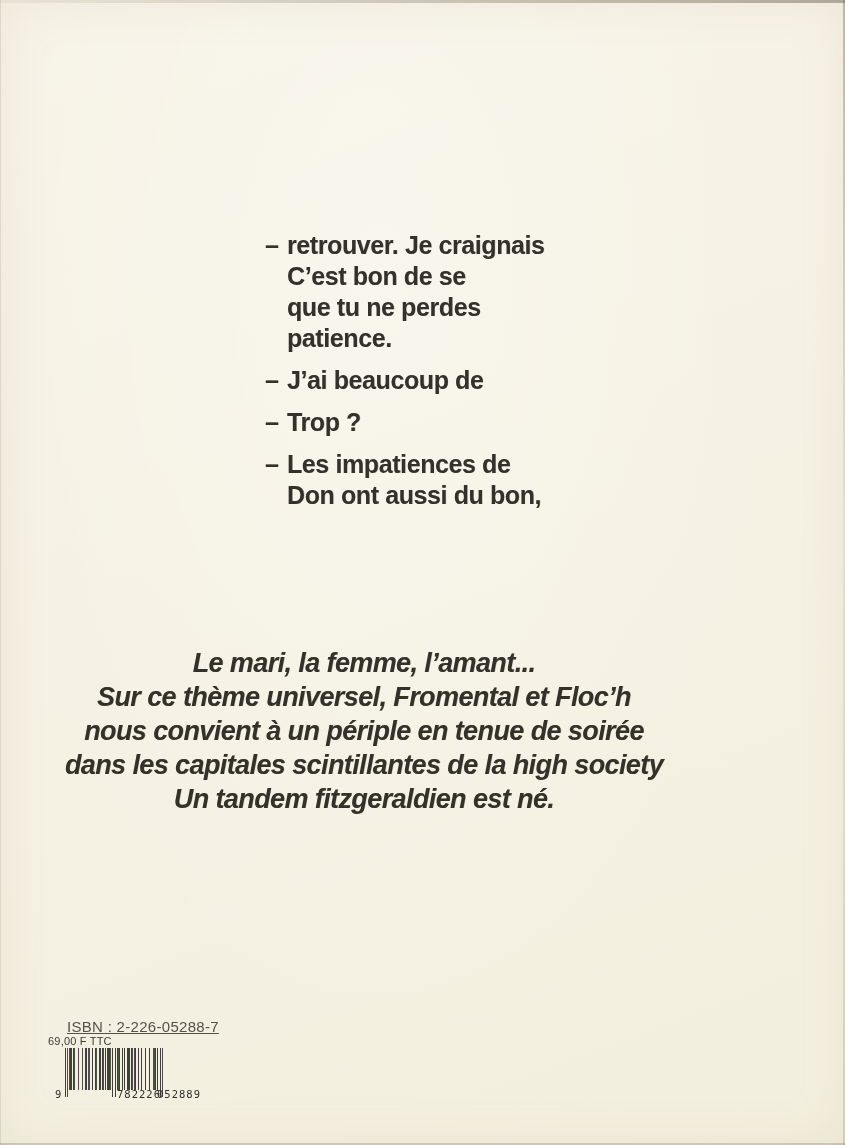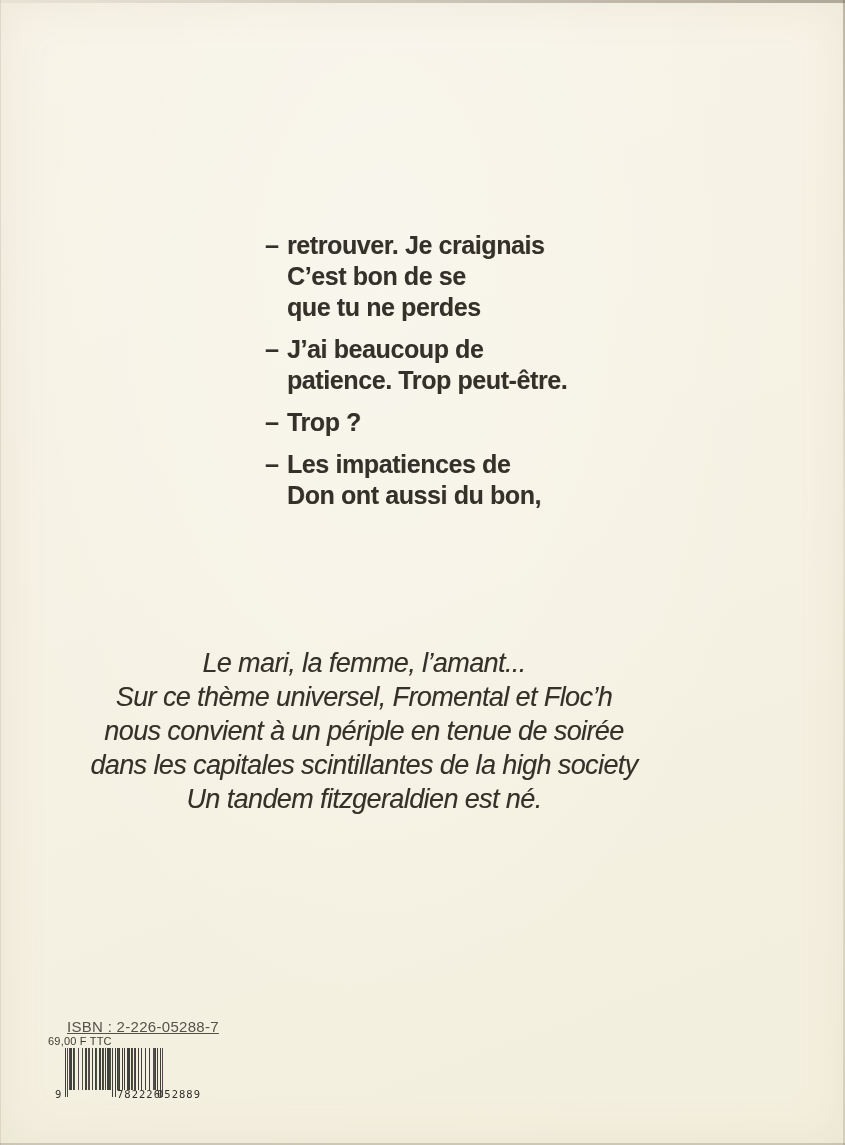--- a/index.html
+++ b/index.html
@@ -34,21 +34,21 @@
   }
   .d-para{display:flex;margin:0 0 11px 0;}
   .d-dash{flex:0 0 22px;white-space:nowrap;}
   .d-lines{white-space:nowrap;}
 
   
   .blurb{
     position:absolute;left:0;top:646px;width:728px;
     text-align:center;
     color:var(--ink,#34312a);
-    font-size:27px;font-weight:normal;font-style:italic;
+    font-size:27px;font-weight:bold;font-style:italic;
     line-height:34px;letter-spacing:-0.6px;
     text-shadow:0.4px 0.4px 0.6px rgba(90,82,65,0.35);
     white-space:nowrap;
   }
 
   
   .isbn-line{
     position:absolute;left:67px;top:1021px;
     font-size:15px;line-height:12px;letter-spacing:0.3px;
     color:#56524a;white-space:nowrap;text-decoration:underline;
@@ -83,27 +83,27 @@
   <div class="edge-bottom"></div>
   <div class="edge-left"></div>
 
   <div class="dialogue">
     <div class="d-para">
       <span class="d-dash">–</span>
       <div class="d-lines">
         <div>retrouver. Je craignais</div>
         <div>C’est bon de se</div>
         <div>que tu ne perdes</div>
+        <div>patience.</div>
       </div>
     </div>
     <div class="d-para">
       <span class="d-dash">–</span>
       <div class="d-lines">
         <div>J’ai beaucoup de</div>
-        <div>patience. Trop peut-être.</div>
       </div>
     </div>
     <div class="d-para">
       <span class="d-dash">–</span>
       <div class="d-lines">
         <div>Trop ?</div>
       </div>
     </div>
     <div class="d-para">
       <span class="d-dash">–</span>

